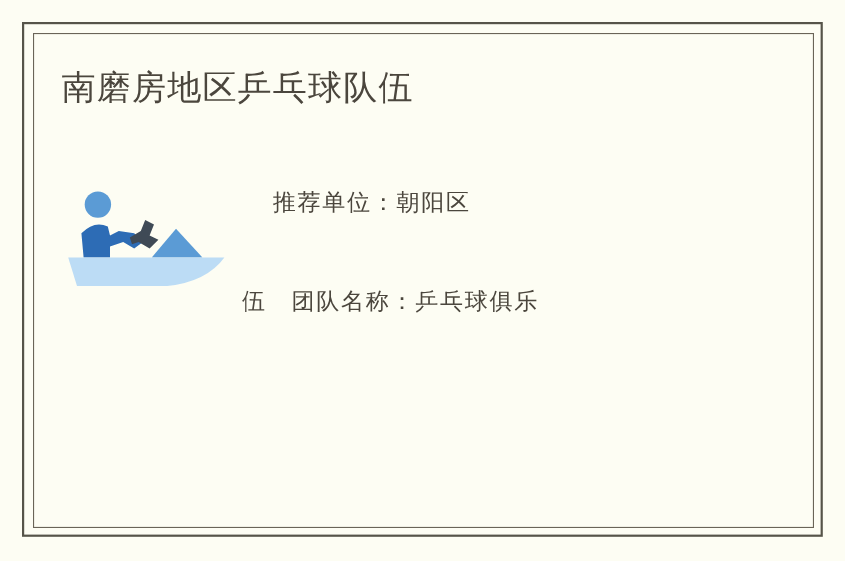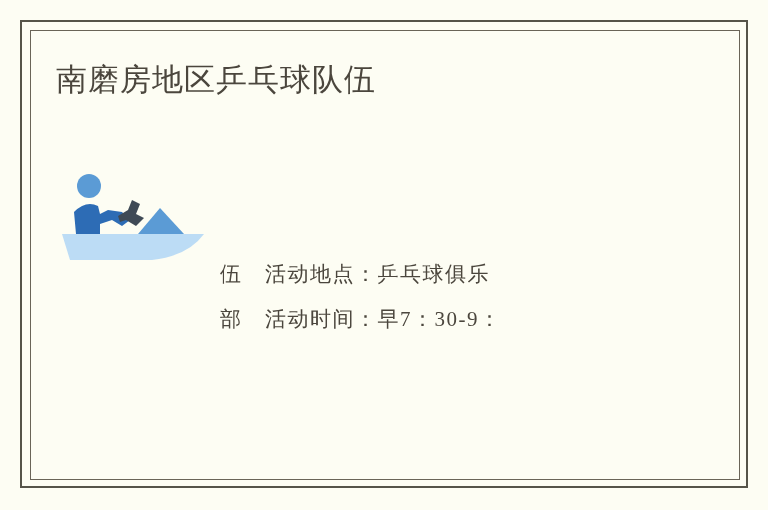--- a/index.html
+++ b/index.html
@@ -117,21 +117,21 @@
 
         <path d="M76 32 L84 36 L80 46 L88 50 L80 58 L70 52 L64 54 L62 48 L72 42 Z" fill="#3f4a56"></path>
 
         <path d="M82 66 L104 40 L128 66 Z" fill="#5b9bd5"></path>
 
         <path d="M6 66 L148 66 Q132 88 96 92 L14 92 Z" fill="#bcdcf5"></path>
       </svg>
     </div>
 
     <div class="detail-text">
-      <span class="indent"></span><br>
+      <span class="indent"></span><span>推荐单位：朝阳区</span><br>
       <br>
-      <span>伍　活动地点：乒乓球俱乐</span><br>
-      <span>部　活动时间：早7：30-9：</span><br>
+      <span>伍　团队名称：乒乓球俱乐</span><br>
+      <br>
     </div>
 
   </div>
 
 </div>
 
 </body></html>

